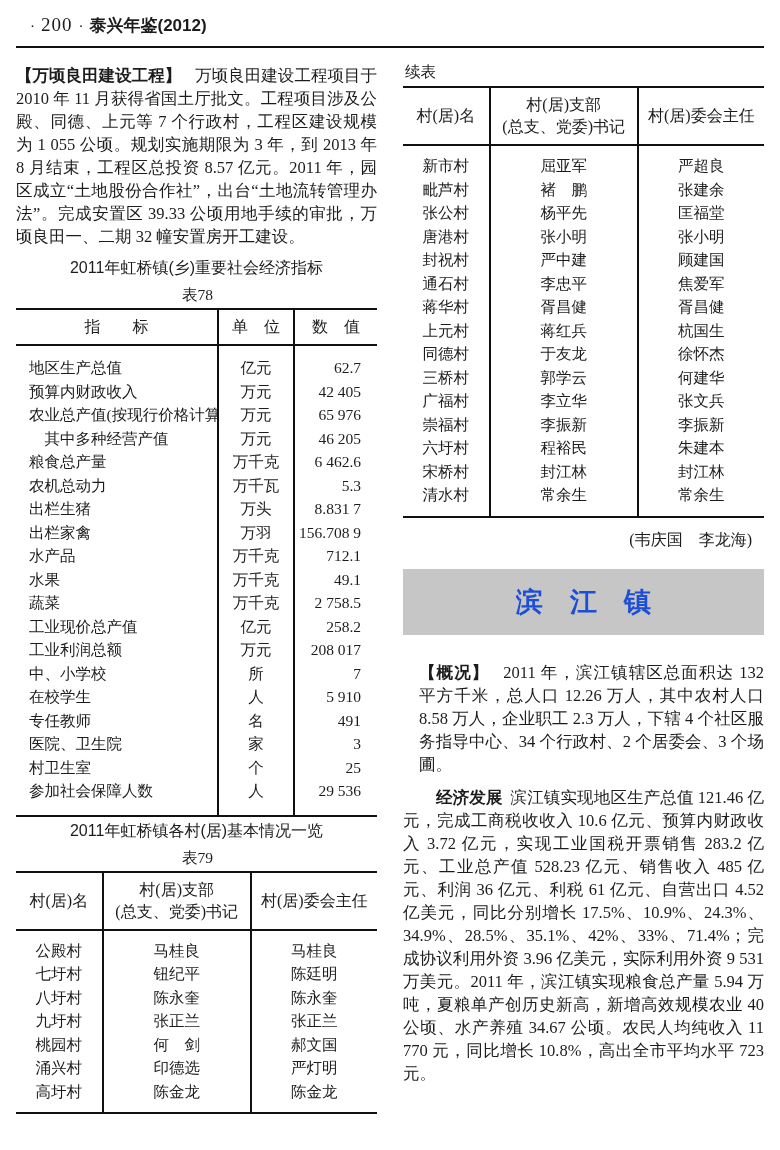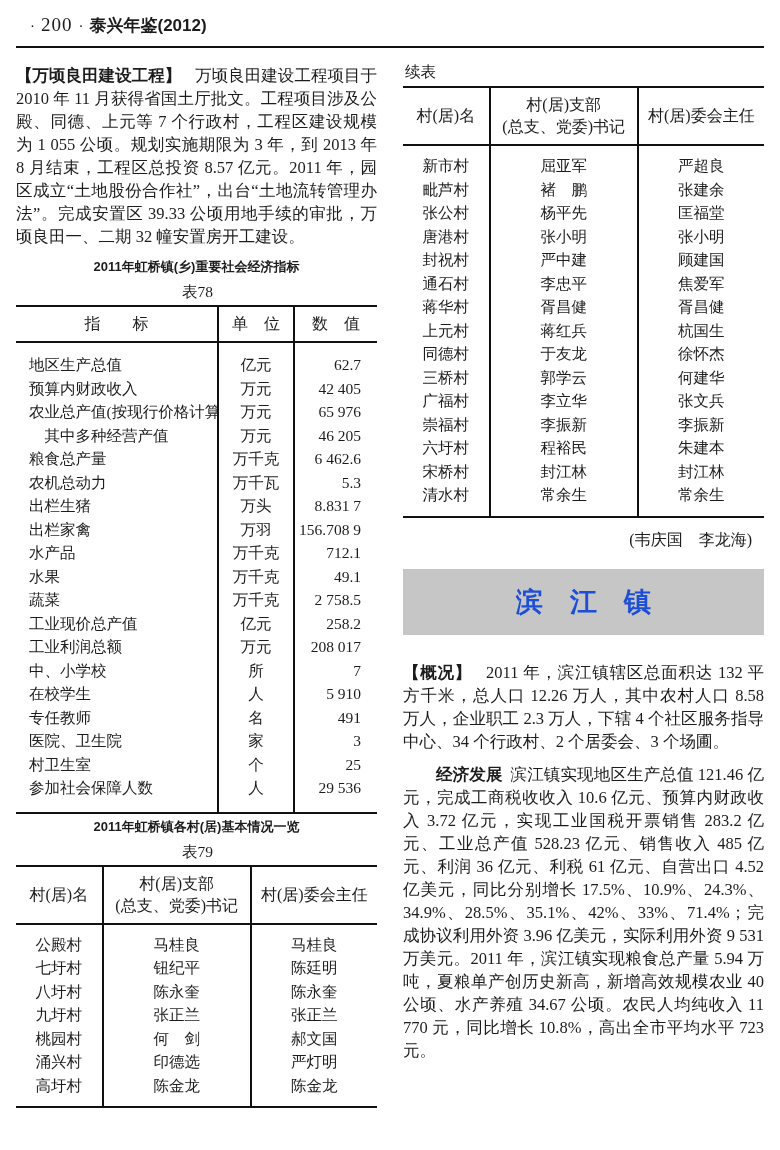--- a/index.html
+++ b/index.html
@@ -28,21 +28,21 @@
   }
   p.article .btitle{
     font-family:"Liberation Sans","DejaVu Sans",sans-serif;
     font-weight:bold;font-size:16.5px;margin-right:14px;
   }
   p.sub{ text-indent:2em; }
   .subhead{font-weight:bold;margin-right:8px;}
 
   .tbl-caption{
     font-family:"Liberation Sans","DejaVu Sans",sans-serif;
-    font-weight:bold;font-size:13px;text-align:center;margin:4px 0 6px 0;
+    font-weight:normal;font-size:16px;text-align:center;margin:4px 0 6px 0;
   }
   .tbl-label{font-size:15.5px;margin:0 0 2px 2px;text-align:center;}
 
   table{border-collapse:collapse;width:100%;table-layout:fixed;
         border-top:2.5px solid #111;border-bottom:2.5px solid #111;}
   th{font-size:16px;font-weight:normal;padding:6px 2px;border-bottom:2.5px solid #111;white-space:pre-line;line-height:22px;}
   td{font-size:15.5px;line-height:21.5px;padding:1px 2px;white-space:pre;overflow:hidden;}
   .t78 th:nth-child(2),.t78 td:nth-child(2),
   .t78 th:nth-child(3),.t78 td:nth-child(3),
   .tvil th:nth-child(2),.tvil td:nth-child(2),
@@ -69,21 +69,21 @@
   .byline{text-align:right;font-size:16px;padding:12px 12px 0 0;}
 
   .banner{
     margin-top:18px;height:66px;background:#c6c6c6;
     display:flex;align-items:center;justify-content:center;
   }
   .banner span{
     font-family:"Liberation Sans","DejaVu Sans",sans-serif;
     font-weight:bold;font-size:27px;color:#1d4ed8;
   }
-  .right-col p.article:first-of-type{margin-top:26px;}
+  .right-col p.article:first-of-type{margin-top:26px;margin-left:16px;}
 </style>
 </head>
 <body>
 
 <div class="page">
 
   <div class="runhead">
     <span class="bullet">·</span>
     <span class="pageno">200</span>
     <span class="bullet">·</span>

